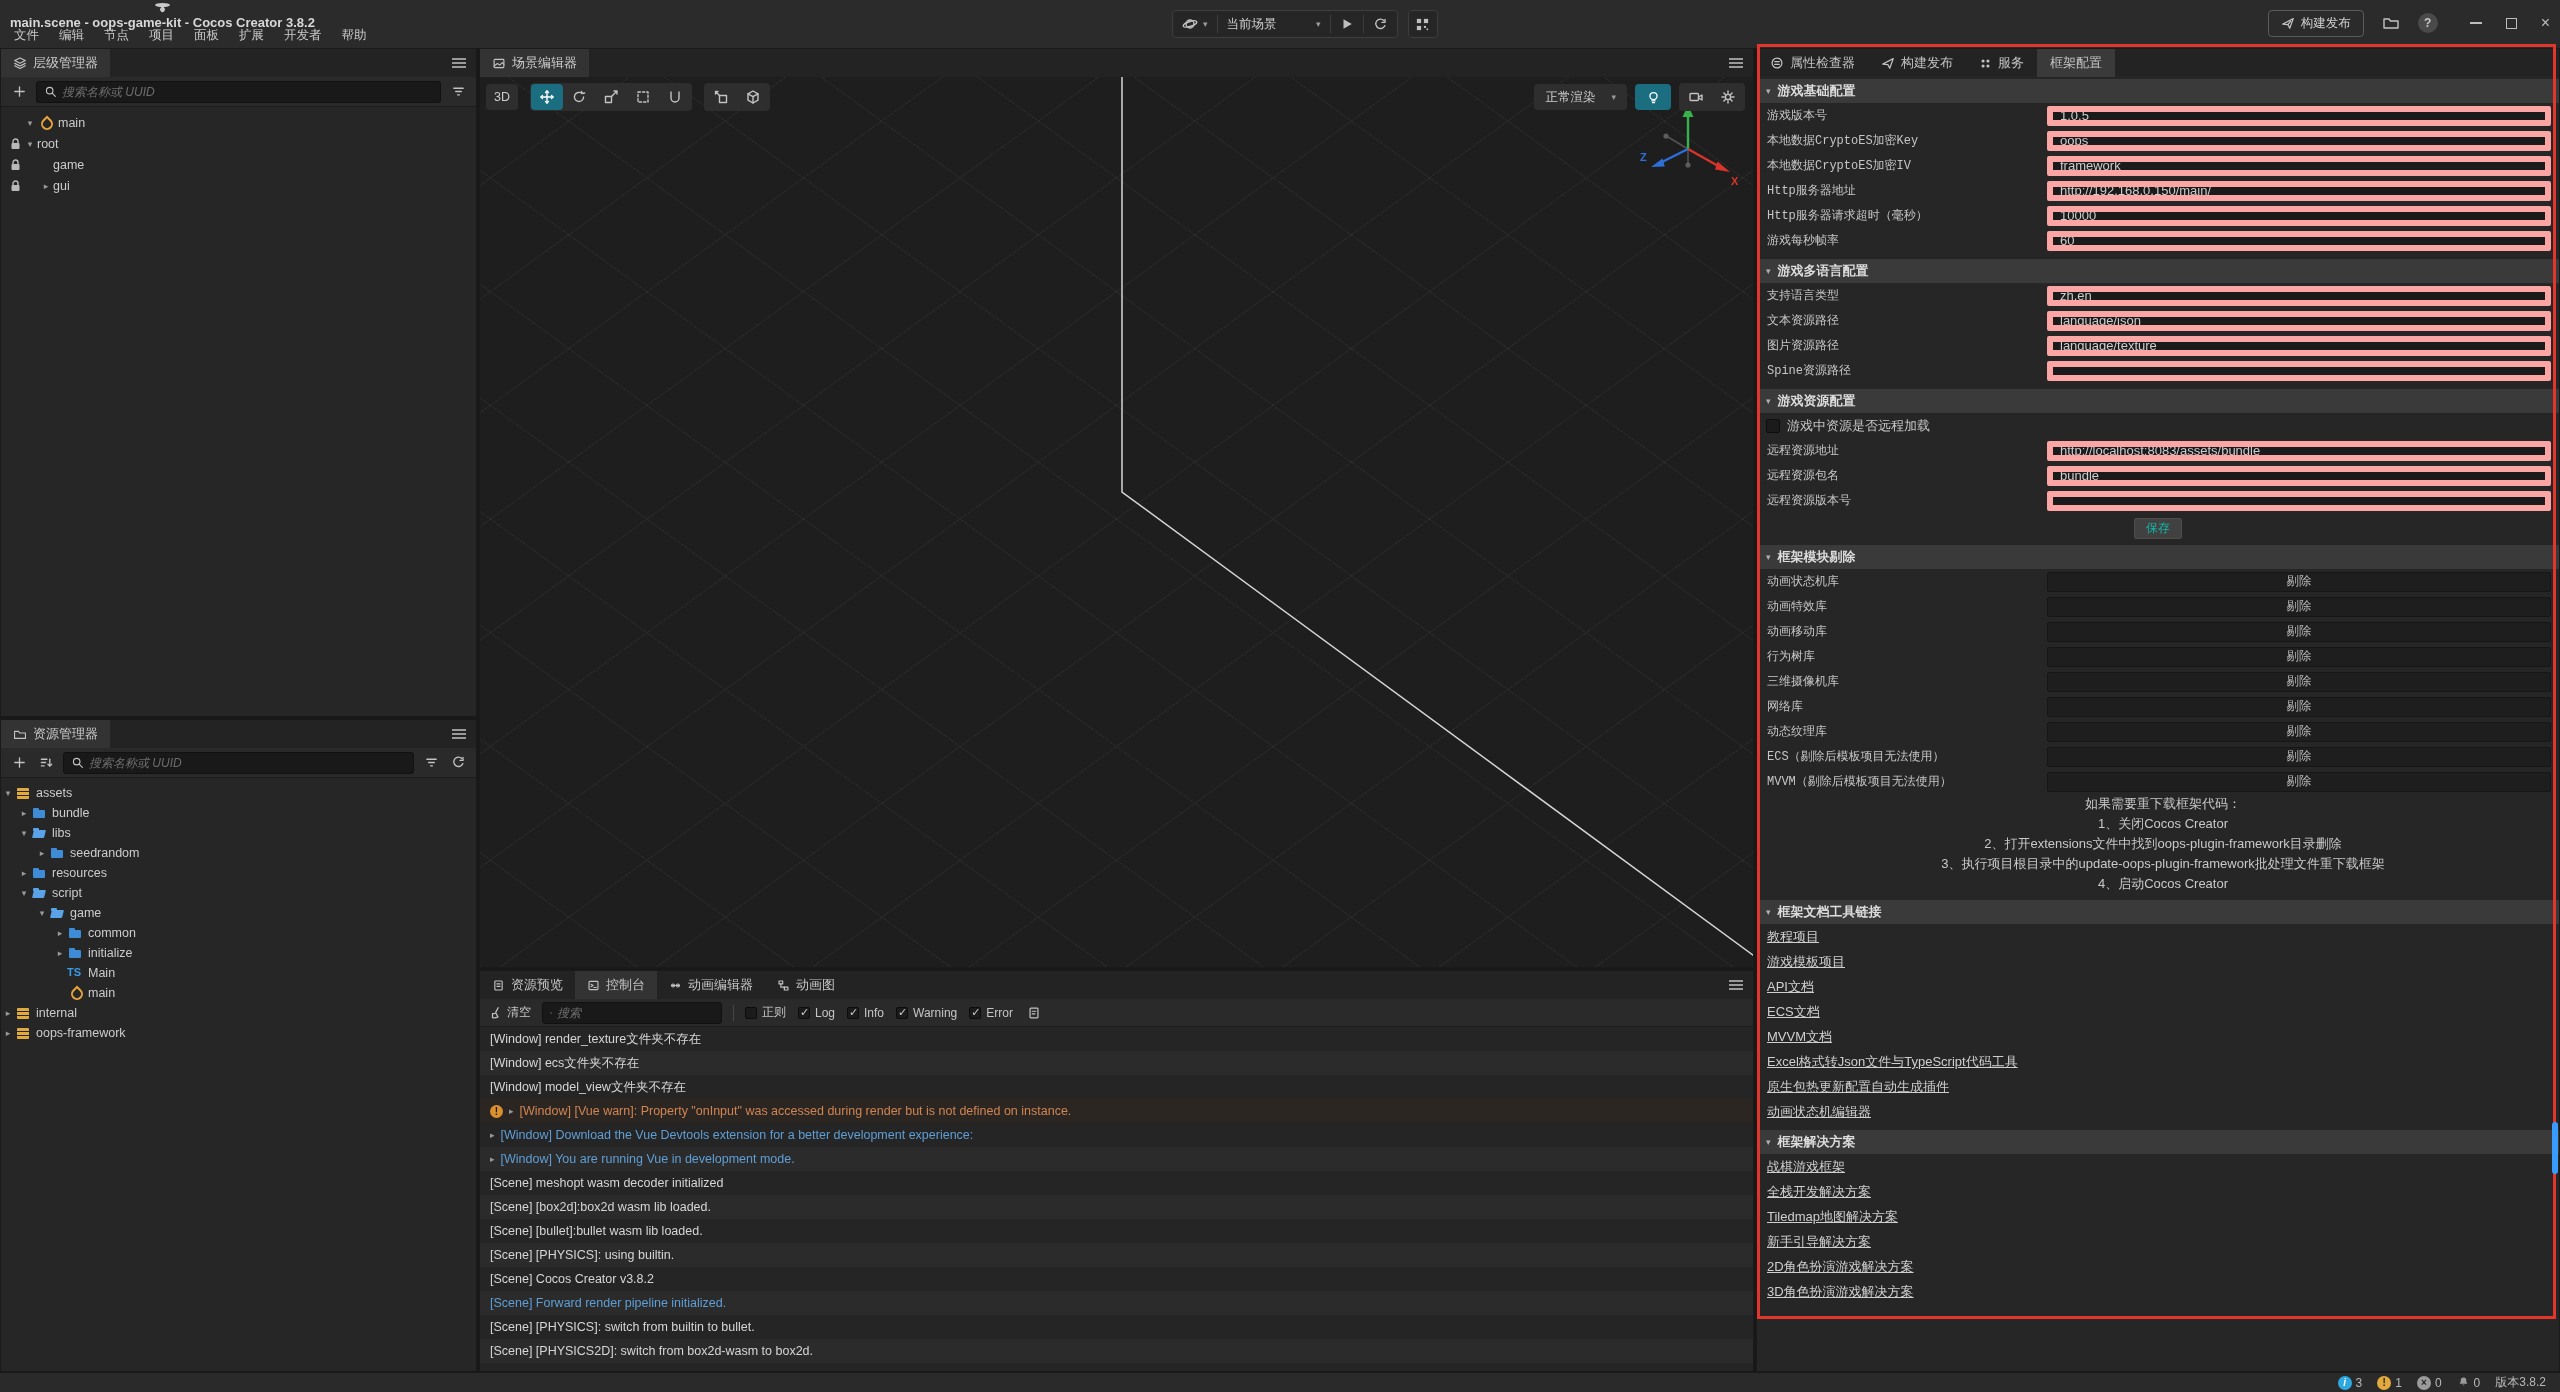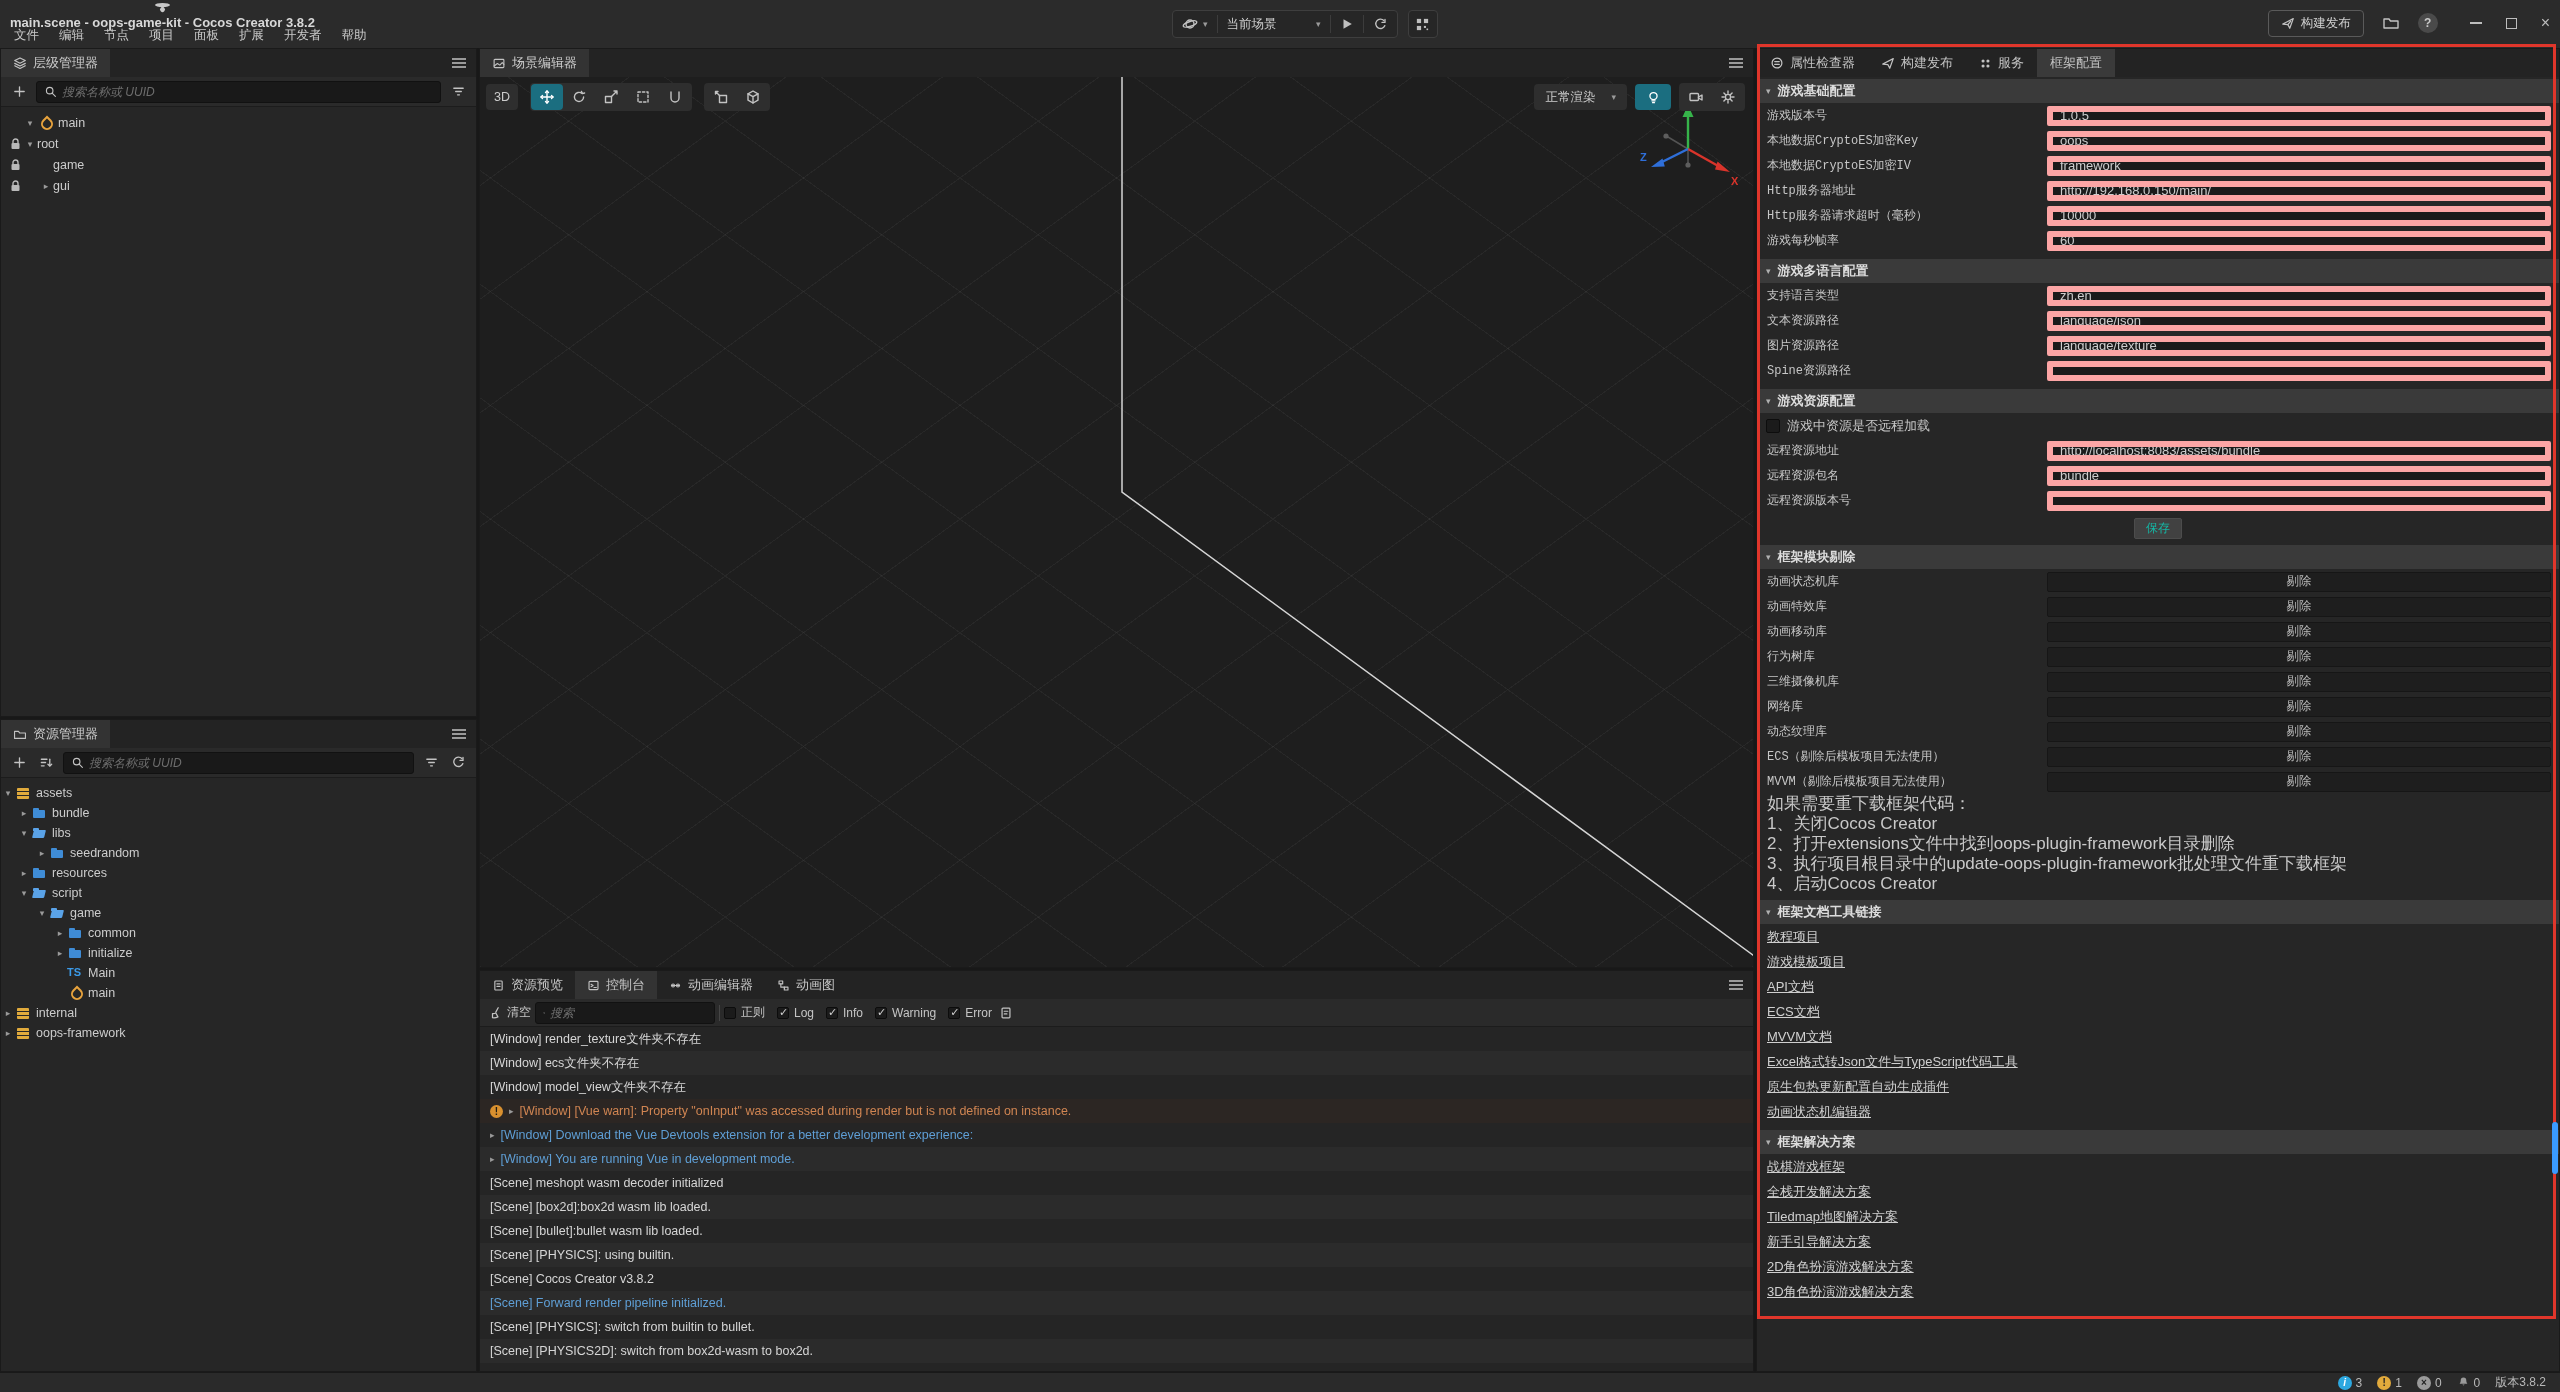--- a/index.html
+++ b/index.html
@@ -88,21 +88,21 @@
   .sbtn.standalone { background:#2e2e2e; padding:0 8px; }
   .sbtn.active { background:#1b6e80; }
   .stool-right { position:absolute; top:6px; right:8px; display:flex; gap:8px; align-items:center; }
   .sdrop { height:26px; background:#2e2e2e; border-radius:4px; display:flex; align-items:center; gap:16px; padding:0 11px; font-size:12.5px; color:#cfcfcf; }
   .gizmo { position:absolute; left:1158px; top:22px; }
 
   
   .ctabs { height:28px; background:#232323; display:flex; align-items:stretch; }
   .ctab { display:flex; align-items:center; gap:6px; padding:0 12px; font-size:13px; color:#c5c5c5; }
   .ctab[data-active="true"] { background:#333; }
-  .ctool { height:28px; background:#2a2a2a; border-bottom:1px solid #1c1c1c; display:flex; align-items:center; gap:4px; padding:0 9px; font-size:12px; color:#c5c5c5; }
+  .ctool { height:28px; background:#2a2a2a; border-bottom:1px solid #1c1c1c; display:flex; align-items:center; gap:11px; padding:0 9px; font-size:12px; color:#c5c5c5; }
   .clear-btn { display:flex; align-items:center; gap:4px; }
   .cdiv { width:1px; height:16px; background:#454545; }
   .csearch { width:180px; flex:none; }
   .cfilter { display:flex; align-items:center; gap:5px; }
   .cbox { width:12px; height:12px; background:#1b1b1b; border:1px solid #0c0c0c; border-radius:2px; position:relative; }
   .cbox[data-checked="true"]::before { content:"✓"; position:absolute; left:1px; top:-2px; font-size:11px; color:#d0d0d0; }
   .clog { position:absolute; left:0; right:0; top:56px; bottom:0; background:#252525; overflow:hidden; }
   .crow { height:24px; display:flex; align-items:center; gap:6px; padding-left:10px; font-size:12.5px; color:#d6d6d6; white-space:nowrap; }
   .crow:nth-child(even) { background:#2b2b2b; }
   .crow[data-type="warn"] { color:#d08552; background:#2c2623; }
@@ -120,21 +120,21 @@
   .ihead { height:24px; margin-top:6px; background:#3a3a3a; display:flex; align-items:center; gap:7px; padding-left:9px; font-size:13px; font-weight:bold; color:#dcdcdc; }
   .ihead::before { content:"▾"; font-size:9px; color:#b0b0b0; font-weight:normal; }
   .ihead.first { margin-top:2px; }
   .irow { height:25px; display:flex; align-items:center; padding:0 8px 0 10px; }
   .ilabel { width:280px; flex:none; font-size:12px; color:#c6c6c6; white-space:nowrap; overflow:hidden;font-family:Liberation Mono, monospace; }
   .ivalue { flex:1; height:20px; background:#1b1b1b; border:6px solid #fca5a5; border-radius:2px; color:#cdcdcd; font-size:13px; padding:0 7px; outline:none; font-family:inherit; }
   .trimbar { flex:1; height:20px; background:#1e1e1e; border:1px solid #161616; border-radius:2px; color:#b8b8b8; font-size:12.5px; display:flex; align-items:center; justify-content:center; }
   .chkrow { height:25px; display:flex; align-items:center; gap:7px; padding-left:9px; font-size:13px; color:#c6c6c6; }
   .ichk { width:14px; height:14px; background:#1b1b1b; border:1px solid #0d0d0d; border-radius:2px; }
   .save-btn { display:block; margin:5px auto; width:48px; height:21px; background:#414141; border:1px solid #4c4c4c; border-radius:2px; color:#14b8a6; font-size:12px; font-family:inherit; }
-  .inote { margin-left:10px; line-height:20px; font-size:17px; color:#c9c9c9; white-space:nowrap; }
+  .inote { margin-left:10px; line-height:20px; font-size:13px; color:#c9c9c9; white-space:nowrap;text-align:center; }
   .ilink { display:table; margin-left:10px; line-height:25px; font-size:13px; color:#cfcfcf; text-decoration:underline; white-space:nowrap; }
 
   
   .red-overlay { position:absolute; left:1757px; top:44px; width:799px; height:1275px; border:3px solid #e0362b; pointer-events:none; z-index:40; }
   .scroll-thumb { position:absolute; left:2552px; top:1122px; width:6px; height:52px; background:#3a9bff; border-radius:3px; z-index:41; }
   .statusbar { position:absolute; left:0; bottom:0; width:100%; height:20px; background:#2a2a2a; border-top:1px solid #191919;
                display:flex; align-items:center; justify-content:flex-end; gap:15px; padding-right:14px; font-size:12px; color:#b9b9b9; }
   .badge { display:flex; align-items:center; gap:4px; }
   .bico { width:14px; height:14px; border-radius:50%; font-size:10px; font-weight:bold; display:flex; align-items:center; justify-content:center; }
   .bico.info { background:#2da8e0; color:#fff; font-style:italic; }

